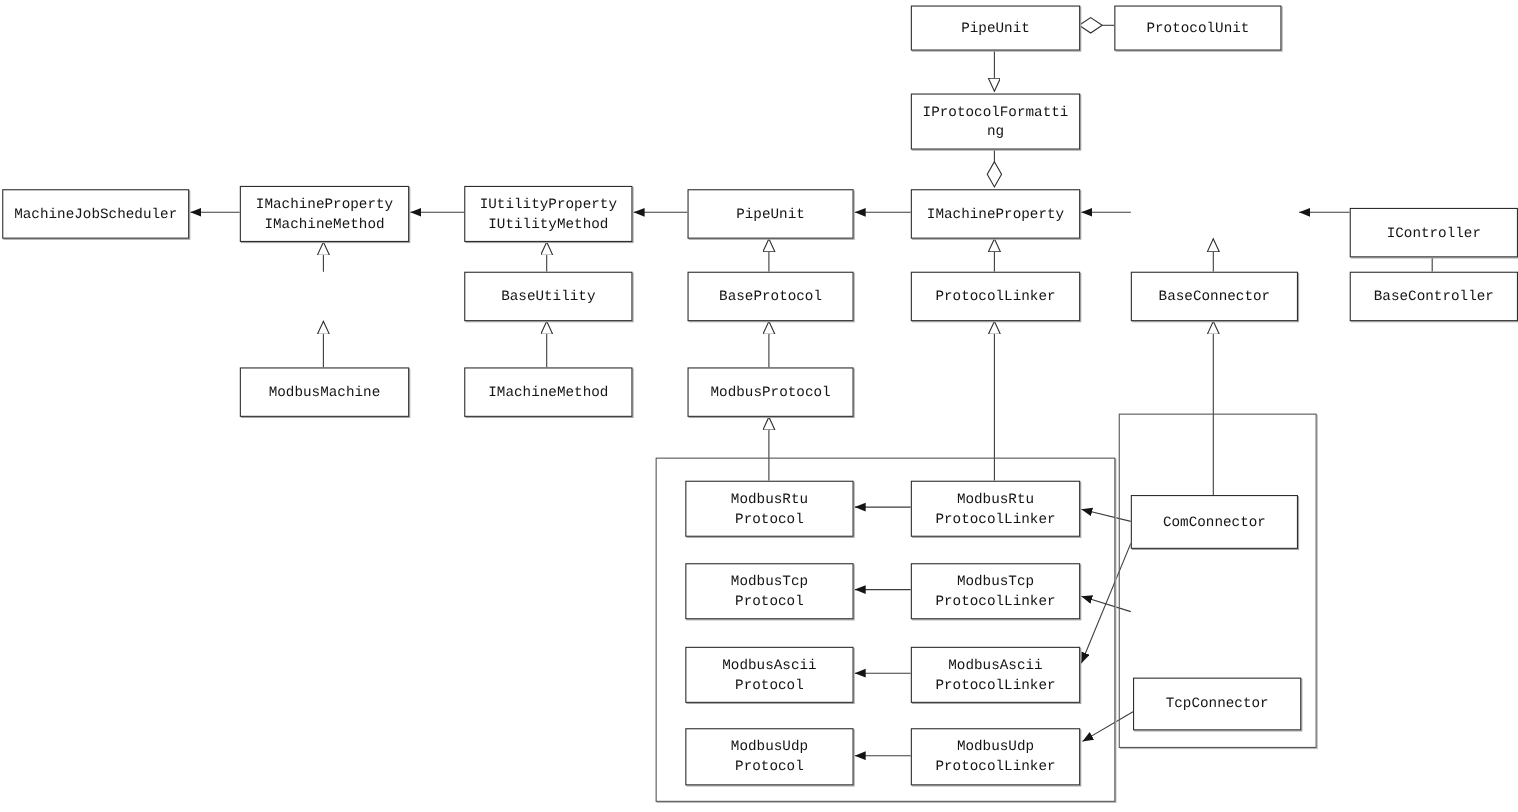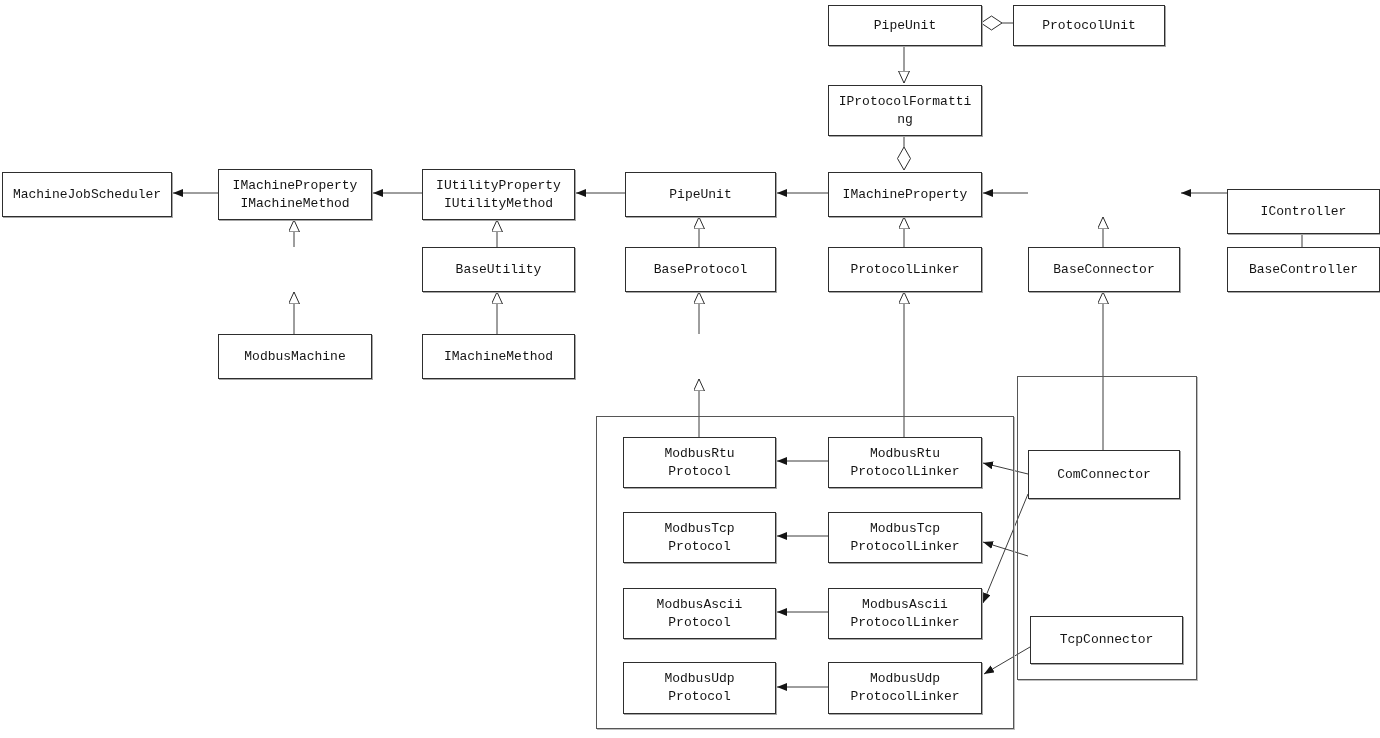--- a/index.html
+++ b/index.html
@@ -124,20 +124,23 @@
   <div class="box" style="left:1227px;top:247px;width:151px;height:43px">
     <span>BaseController</span>
   </div>
 
   <div class="box" style="left:218px;top:334px;width:152px;height:43px">
     <span>ModbusMachine</span>
   </div>
   <div class="box" style="left:422px;top:334px;width:151px;height:43px">
     <span>IMachineMethod</span>
   </div>
+  <div class="box" style="left:625px;top:334px;width:149px;height:43px">
+    <span>ModbusProtocol</span>
+  </div>
 
   <div class="box" style="left:623px;top:437px;width:151px;height:49px">
     <span>ModbusRtu</span>
     <span>Protocol</span>
   </div>
   <div class="box" style="left:828px;top:437px;width:152px;height:49px">
     <span>ModbusRtu</span>
     <span>ProtocolLinker</span>
   </div>
   <div class="box" style="left:623px;top:512px;width:151px;height:49px">

